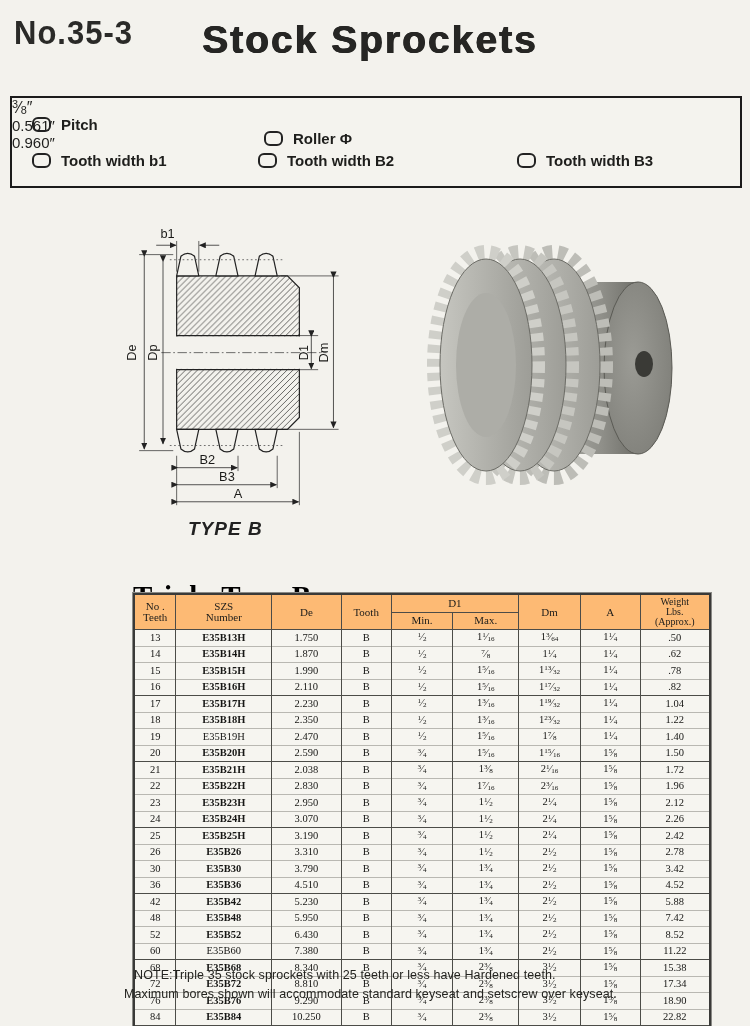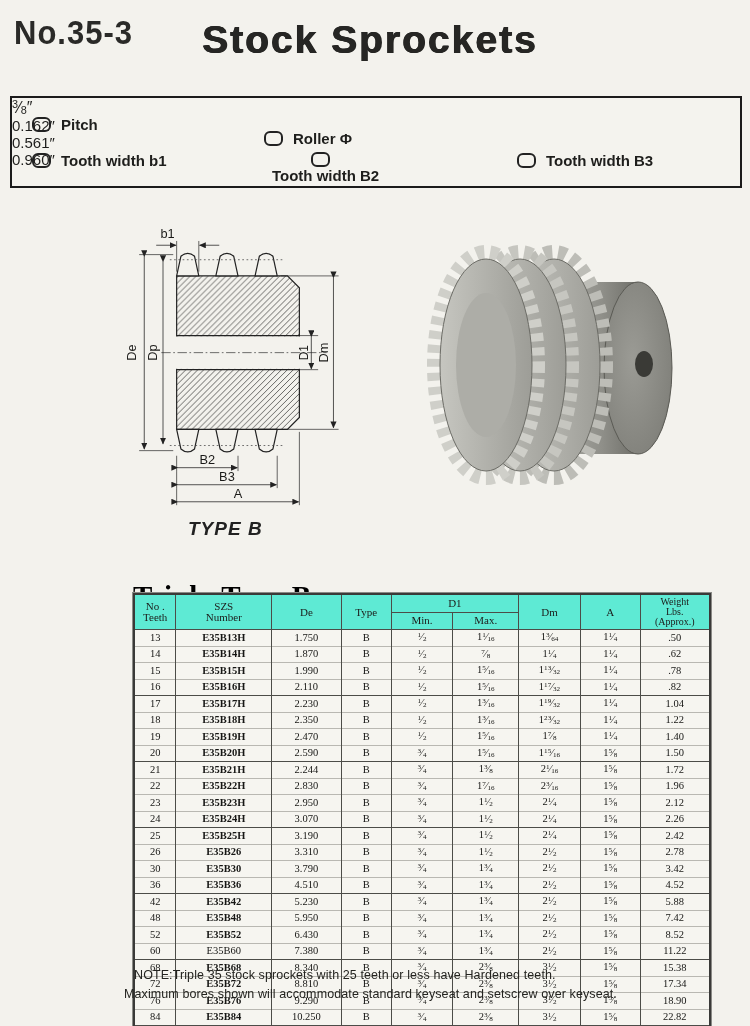--- a/index.html
+++ b/index.html
@@ -30,21 +30,21 @@
   .bullet{
     display:inline-block;width:15px;height:11px;
     border:2px solid #222;border-radius:6px;margin-right:10px;flex:none;
     background:transparent;
   }
   .spec-label{font-size:15px;font-weight:bold;color:#1e1e1c;}
   .spec-value{font-size:15px;font-weight:normal;color:#1e1e1c;}
   .pos-r1c1{left:20px;top:18px;} .val-r1c1{left:198px;top:14px;font-size:16px;}
   .pos-r1c2{left:252px;top:32px;} .val-r1c2{left:428px;top:18px;}
   .pos-r2c1{left:20px;top:54px;}  .val-r2c1{left:183px;top:54px;}
-  .pos-r2c2{left:260px;top:54px;flex-direction:column;} .val-r2c2{left:428px;top:54px;}
+  .pos-r2c2{left:246px;top:54px;} .val-r2c2{left:428px;top:54px;}
   .pos-r2c3{left:505px;top:54px;} .val-r2c3{left:678px;top:54px;}
   
   .fr sup{font-size:68%;vertical-align:0.45em;letter-spacing:0;}
   .fr sub{font-size:68%;vertical-align:-0.1em;}
   
   .diagram-wrap{position:absolute;left:30px;top:212px;width:370px;height:300px;}
   .type-label{
     position:absolute;left:188px;top:518px;
     font-size:19px;font-weight:bold;font-style:italic;
     font-family:"Liberation Sans",sans-serif;color:#222;
@@ -59,21 +59,21 @@
     letter-spacing:0.5px;
   }
   table.sprockets{
     position:absolute;left:133px;top:593px;width:578px;
     border-collapse:collapse;background:#f6f5f0;
     font-family:"Liberation Serif",serif;
     border:2.5px solid #3a3a38;
     box-shadow:0 0 0 1px #8a8a86;
   }
   table.sprockets th{
-    background:#5eead4;border:1px solid #4c4c48;
+    background:#fdba74;border:1px solid #4c4c48;
     font-size:11px;font-weight:normal;color:#1c1c1a;
     line-height:11px;padding:2px 7px;white-space:pre-line;
   }
   table.sprockets td{
     border-left:1px solid #4c4c48;border-right:1px solid #4c4c48;
     border-top:0.5px solid #b9b8b2;
     font-size:10.5px;text-align:center;color:#161614;
     padding:0;height:11.6px;line-height:11.6px;white-space:nowrap;
   }
   table.sprockets tr.grp td{border-top:1.8px solid #4c4c48;}
@@ -101,21 +101,20 @@
 
   <div class="spec-item pos-r1c2">
     <span class="bullet"></span>
     <span class="spec-label">Roller Φ</span>
   </div>
 
   <div class="spec-item pos-r2c1">
     <span class="bullet"></span>
     <span class="spec-label">Tooth width b1</span>
   </div>
-  <div class="spec-value val-r2c1">0.162″</div>
 
   <div class="spec-item pos-r2c2">
     <span class="bullet"></span>
     <span class="spec-label">Tooth width B2</span>
   </div>
   <div class="spec-value val-r2c2">0.561″</div>
 
   <div class="spec-item pos-r2c3">
     <span class="bullet"></span>
     <span class="spec-label">Tooth width B3</span>
@@ -254,21 +253,21 @@
       <col class="c-a">
       <col class="c-wt">
   </colgroup>
   <thead>
     <tr>
       <th rowspan="2">No .
 Teeth</th>
       <th rowspan="2">SZS
 Number</th>
       <th rowspan="2">De</th>
-      <th rowspan="2">Type</th>
+      <th rowspan="2">Tooth</th>
       <th colspan="2">D1</th>
       <th rowspan="2">Dm</th>
       <th rowspan="2">A</th>
       <th rowspan="2" style="font-size:10px;line-height:10px;">Weight
 Lbs.
 (Approx.)</th>
     </tr>
     <tr>
       <th>Min.</th>
       <th>Max.</th>
@@ -336,21 +335,21 @@
         <td>2.350</td>
         <td>B</td>
         <td><span class="fr"><sup>1</sup>⁄<sub>2</sub></span></td>
         <td>1<span class="fr"><sup>3</sup>⁄<sub>16</sub></span></td>
         <td>1<span class="fr"><sup>23</sup>⁄<sub>32</sub></span></td>
         <td>1<span class="fr"><sup>1</sup>⁄<sub>4</sub></span></td>
         <td>1.22</td>
       </tr>
       <tr>
         <td>19</td>
-        <td style="font-weight: bold;">E35B19H</td>
+        <td style="font-weight: normal;">E35B19H</td>
         <td>2.470</td>
         <td>B</td>
         <td><span class="fr"><sup>1</sup>⁄<sub>2</sub></span></td>
         <td>1<span class="fr"><sup>5</sup>⁄<sub>16</sub></span></td>
         <td>1<span class="fr"><sup>7</sup>⁄<sub>8</sub></span></td>
         <td>1<span class="fr"><sup>1</sup>⁄<sub>4</sub></span></td>
         <td>1.40</td>
       </tr>
       <tr>
         <td>20</td>
@@ -359,21 +358,21 @@
         <td>B</td>
         <td><span class="fr"><sup>3</sup>⁄<sub>4</sub></span></td>
         <td>1<span class="fr"><sup>5</sup>⁄<sub>16</sub></span></td>
         <td>1<span class="fr"><sup>15</sup>⁄<sub>16</sub></span></td>
         <td>1<span class="fr"><sup>5</sup>⁄<sub>8</sub></span></td>
         <td>1.50</td>
       </tr>
       <tr class="grp">
         <td>21</td>
         <td style="font-weight: bold;">E35B21H</td>
-        <td>2.244</td>
+        <td>2.038</td>
         <td>B</td>
         <td><span class="fr"><sup>3</sup>⁄<sub>4</sub></span></td>
         <td>1<span class="fr"><sup>3</sup>⁄<sub>8</sub></span></td>
         <td>2<span class="fr"><sup>1</sup>⁄<sub>16</sub></span></td>
         <td>1<span class="fr"><sup>5</sup>⁄<sub>8</sub></span></td>
         <td>1.72</td>
       </tr>
       <tr>
         <td>22</td>
         <td style="font-weight: bold;">E35B22H</td>

